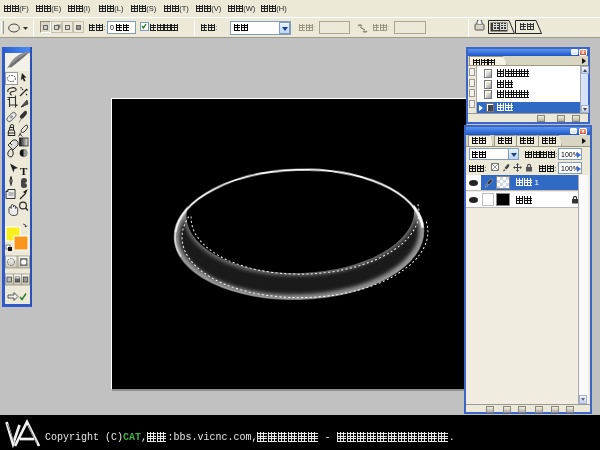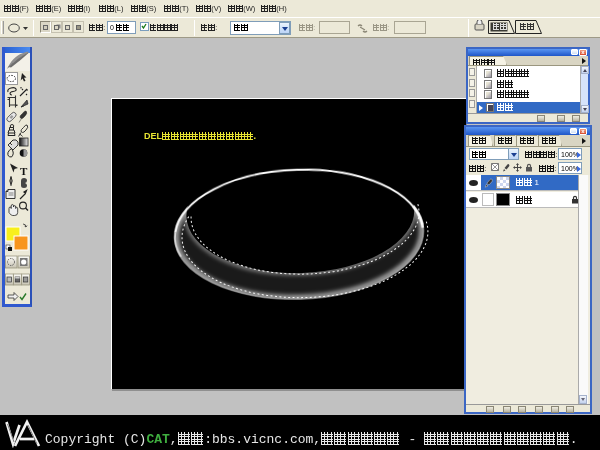--- a/index.html
+++ b/index.html
@@ -34,21 +34,21 @@
 .hic{position:absolute;left:7px;top:1px;width:8px;height:9px;background:linear-gradient(135deg,#e8e5d6 40%,#9a96a8 100%);border:1px solid #777;box-shadow:inset 1px 1px 0 #fff;}
 .ht{position:absolute;left:20px;top:1px;}
 .sbtn{position:absolute;left:0;width:8px;height:8px;background:linear-gradient(#f4f6fb,#c4d3ef);border:1px solid #a5b2cc;}
 .tri-u{width:0;height:0;border-left:2.5px solid transparent;border-right:2.5px solid transparent;border-bottom:3.5px solid #445;margin:2px 0 0 1px;}
 .mic{position:absolute;top:1px;width:8px;height:7px;background:linear-gradient(#efede2,#b8b4a2);border:1px solid #8a8675;}
 .eye{position:absolute;width:9px;height:6px;border-radius:50%;background:#222;}
 .lk{position:absolute;top:16px;}
 
 #bbar{left:0;top:415px;width:600px;height:35px;background:#000;}
 #bbar .l1{position:absolute;left:45px;top:4px;color:#c9c940;font-family:"Liberation Mono",monospace;font-weight:bold;font-size:9px;letter-spacing:0;}
-#bbar .l2{position:absolute;left:45px;top:17px;color:#e6e6e6;font-family:"Liberation Mono",monospace;font-size:13px;}
+#bbar .l2{position:absolute;left:45px;top:17px;color:#e6e6e6;font-family:"Liberation Mono",monospace;font-size:10px;}
 </style></head>
 <body>
 <div id="menubar" class="abs">
 <span class="m" style="left:4px;"><i class="c"></i><i class="c"></i>(F)</span>
 <span class="m" style="left:36px;"><i class="c"></i><i class="c"></i>(E)</span>
 <span class="m" style="left:68px;"><i class="c"></i><i class="c"></i>(I)</span>
 <span class="m" style="left:99px;"><i class="c"></i><i class="c"></i>(L)</span>
 <span class="m" style="left:131px;"><i class="c"></i><i class="c"></i>(S)</span>
 <span class="m" style="left:164px;"><i class="c"></i><i class="c"></i>(T)</span>
 <span class="m" style="left:196px;"><i class="c"></i><i class="c"></i>(V)</span>
@@ -171,21 +171,20 @@
 <rect x="16.7" y="227" width="7.8" height="11" fill="url(#bev)" stroke="#9a967f" stroke-width="0.8"></rect>
 <rect x="2" y="230" width="4.5" height="5" fill="#bbb" stroke="#333" stroke-width="0.7"></rect>
 <rect x="10.2" y="230" width="4.5" height="5" fill="#666" stroke="#333" stroke-width="0.7"></rect>
       <rect x="10.2" y="230" width="4.5" height="1.5" fill="#ccc"></rect>
 <rect x="18.3" y="230" width="4.5" height="5" fill="#999" stroke="#333" stroke-width="0.7"></rect>
 <rect x="0.5" y="242" width="24" height="13" fill="#ece9d8"></rect>
 <path d="M3 248 h6 v-2.5 l4 4 l-4 4 v-2.5 h-6 z" fill="#eee" stroke="#333" stroke-width="0.8"></path>
 <path d="M15 250 l2 2.5 l4 -6" stroke="#2a7a2a" stroke-width="1.4" fill="none"></path>
 </svg></div>
 <div id="canvas" class="abs" style="left:111px;top:98px;width:355px;height:291px;border-left:1px solid #fff;border-top:1px solid #fff;box-shadow:1px 2px 0 #8f8f8f;background:#000;">
-<span class="abs" style="left:32px;top:32px;color:#e8e432;font-size:9px;font-weight:bold;">DEL<i class="c"></i><i class="c"></i><i class="c"></i><i class="c"></i><i class="c"></i><i class="c"></i><i class="c"></i><i class="c"></i><i class="c"></i><i class="c"></i>.</span>
 <svg class="abs" style="left:0;top:0;" width="354" height="290" viewBox="0 0 354 290">
 <defs>
 <mask id="band">
           <rect x="0" y="0" width="354" height="290" fill="#fff"></rect>
           <g transform="rotate(-1.8 187 135)">
             <ellipse cx="189" cy="114" rx="114" ry="60" fill="#000"></ellipse>
           </g>
         </mask>
 <clipPath id="e1clip">
           <ellipse cx="187" cy="135" rx="125.5" ry="66" transform="rotate(-1.8 187 135)"></ellipse>

